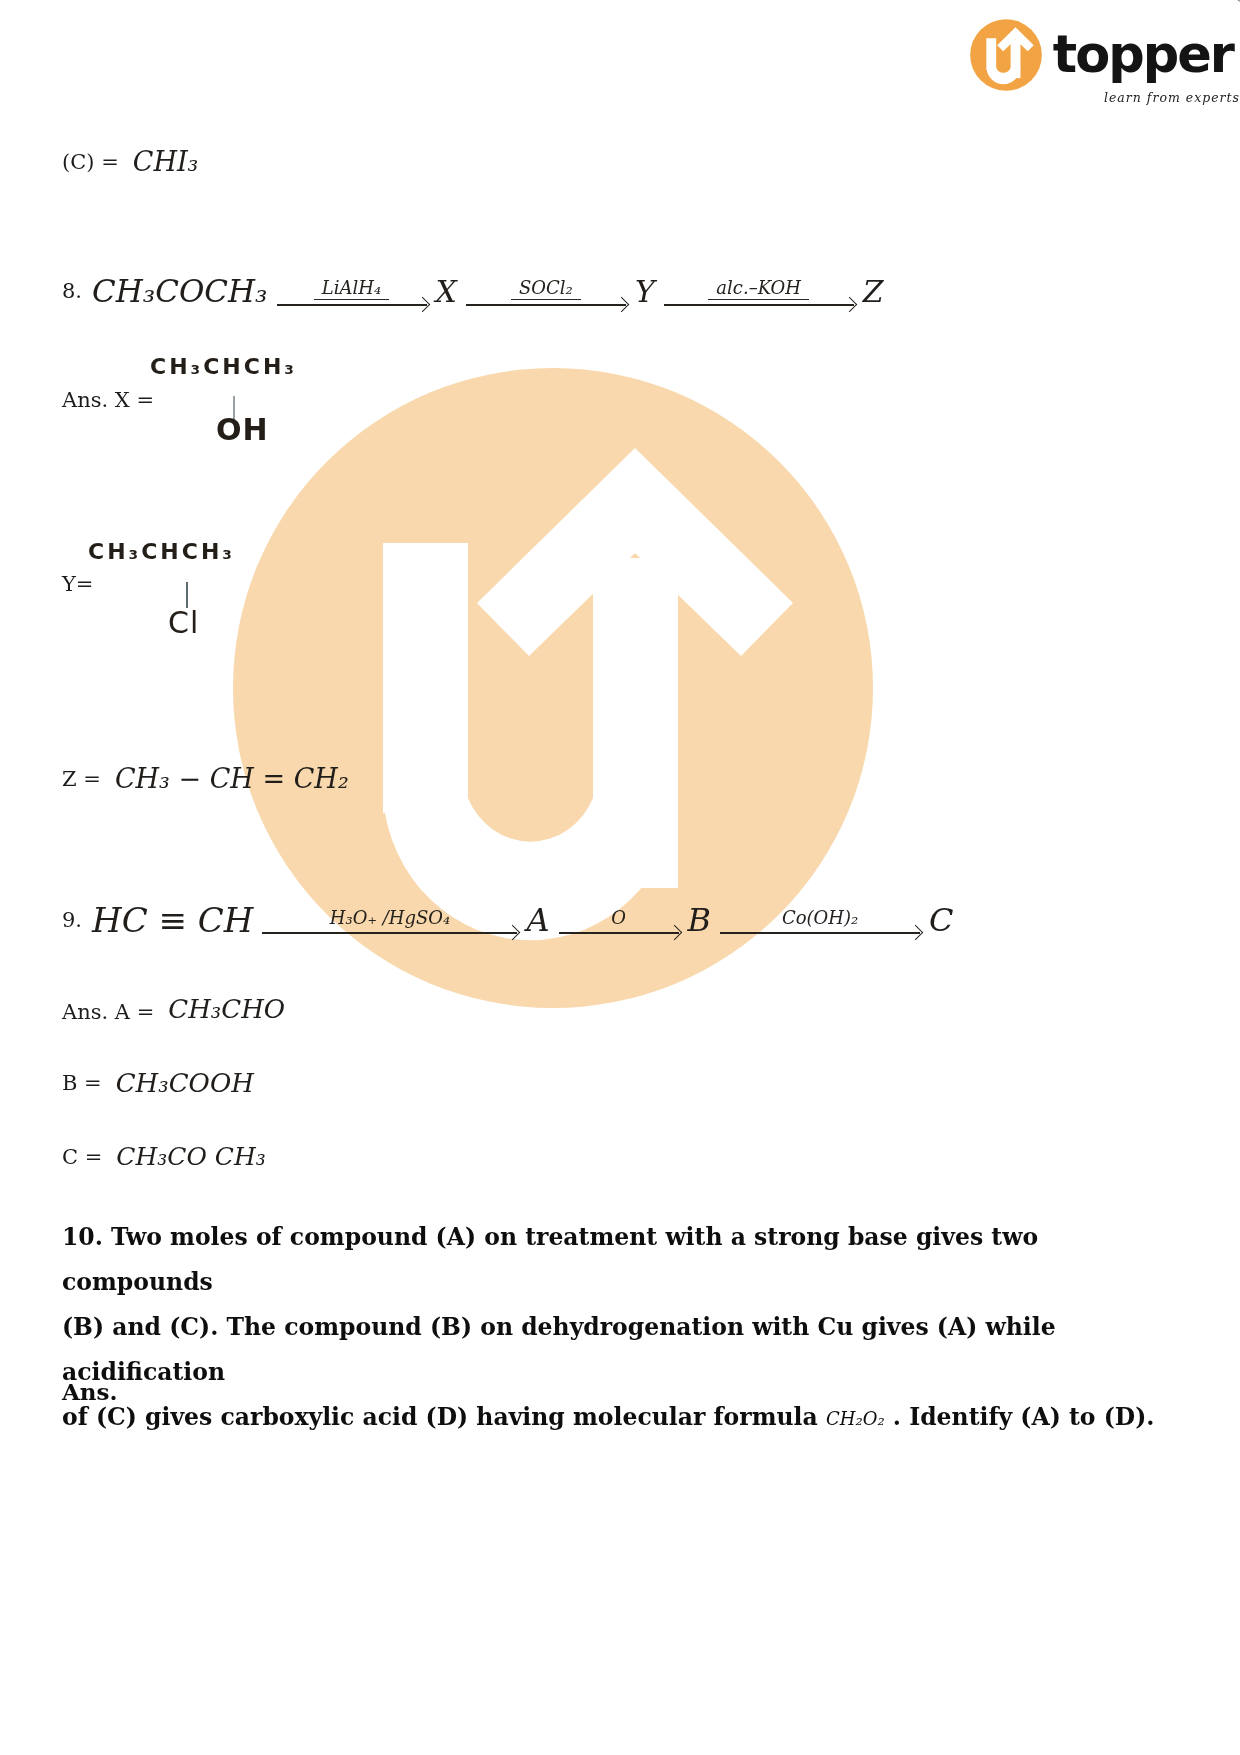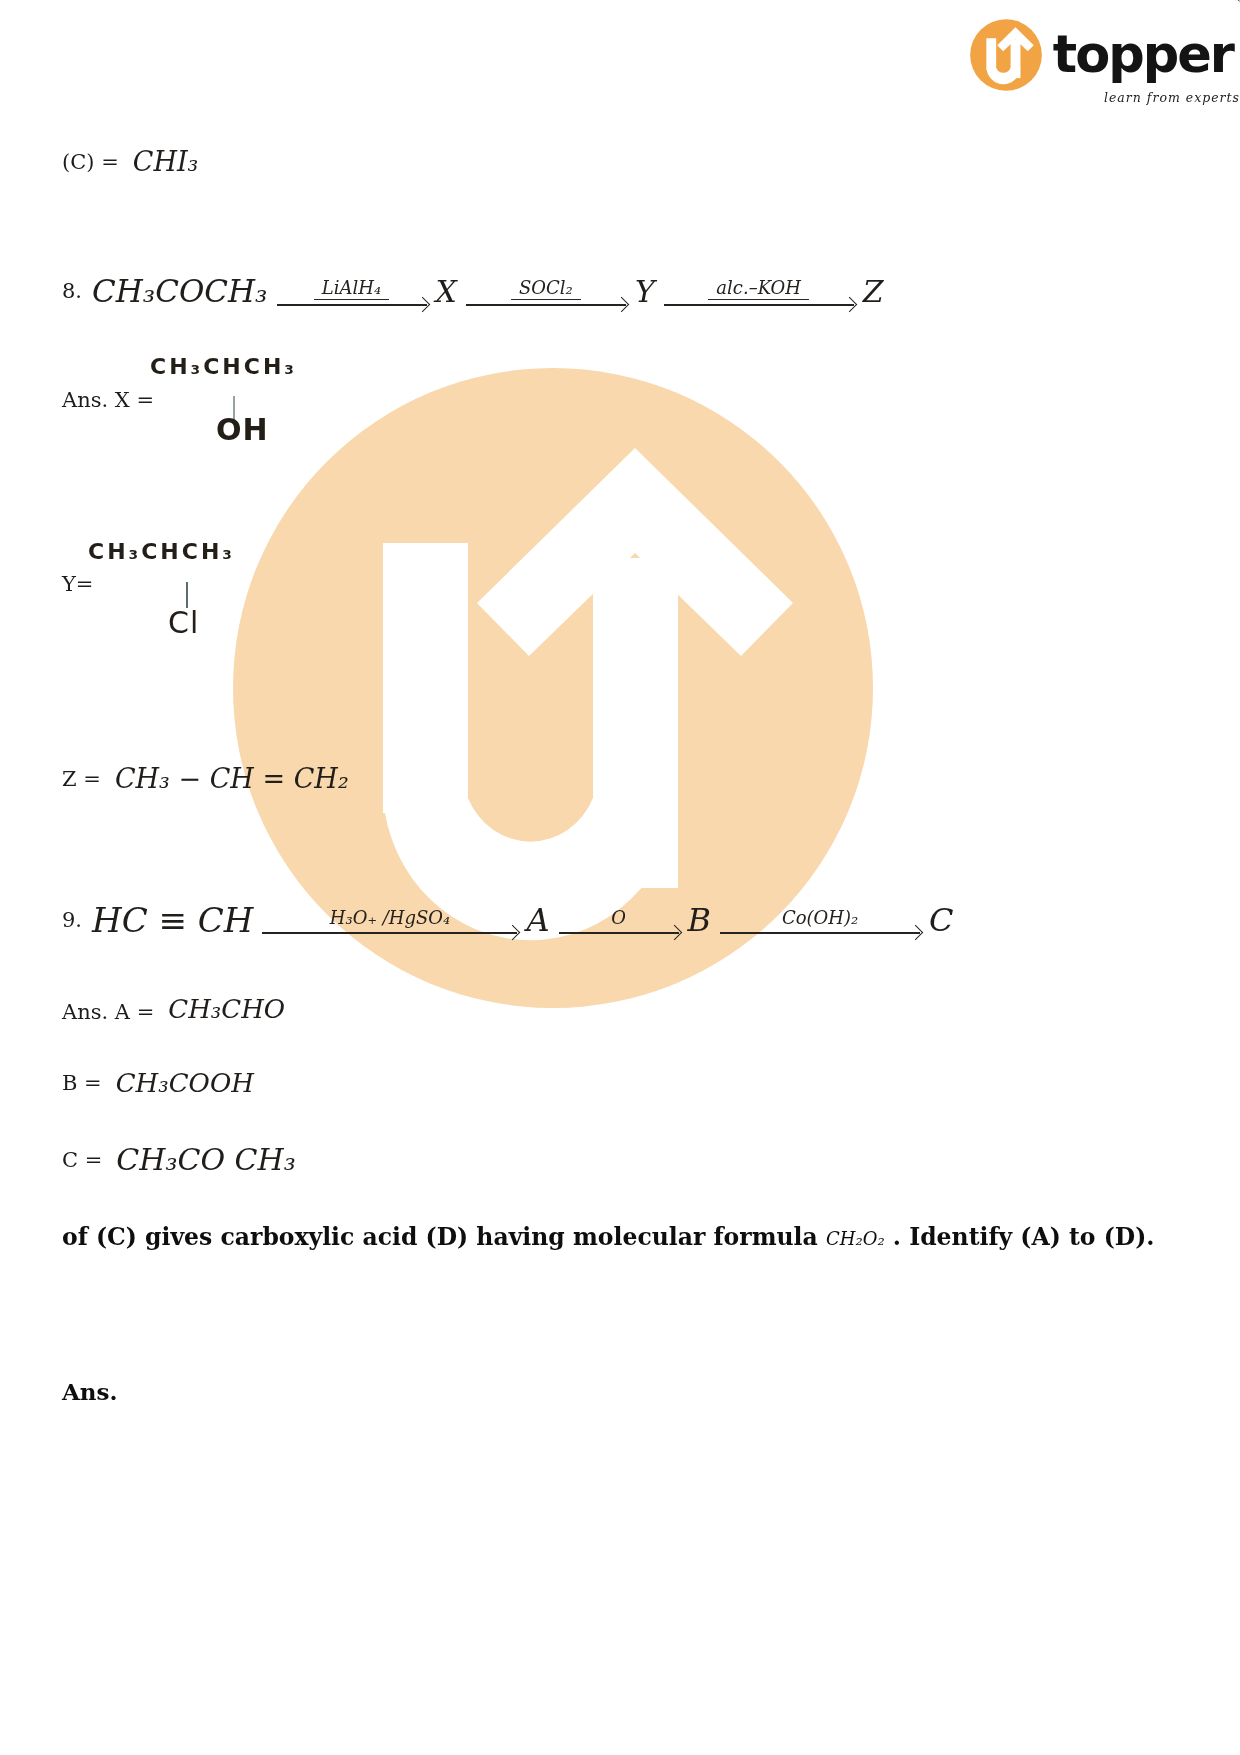--- a/index.html
+++ b/index.html
@@ -136,23 +136,25 @@
     <div class="row" style="left:62px;top:994px;align-items:flex-end;">
       <span class="lab">Ans. A =</span>
       <span class="math" style="font-size:26px;margin-left:14px;">CH₃CHO</span>
     </div>
     <div class="row" style="left:62px;top:1068px;">
       <span class="lab">B =</span>
       <span class="math" style="font-size:26px;margin-left:14px;">CH₃COOH</span>
     </div>
     <div class="row" style="left:62px;top:1142px;">
       <span class="lab">C =</span>
-      <span class="math" style="font-size:30px;margin-left:14px;">CH₃CO CH₃</span>
+      <span class="math" style="font-size:25px;margin-left:14px;">CH₃CO CH₃</span>
     </div>
 
     <div class="q10">
+      <div>10. Two moles of compound (A) on treatment with a strong base gives two compounds</div>
+      <div>(B) and (C). The compound (B) on dehydrogenation with Cu gives (A) while acidification</div>
       <div><span>of (C) gives carboxylic acid (D) having molecular formula </span><span class="fml">CH₂O₂</span><span> . Identify (A) to (D).</span></div>
     </div>
 
     <div style="position:absolute;left:62px;top:1378px;font-weight:bold;font-size:23px;color:#0e0e0e;">Ans.</div>
 
   </div>
 </div>
 
 </body></html>

